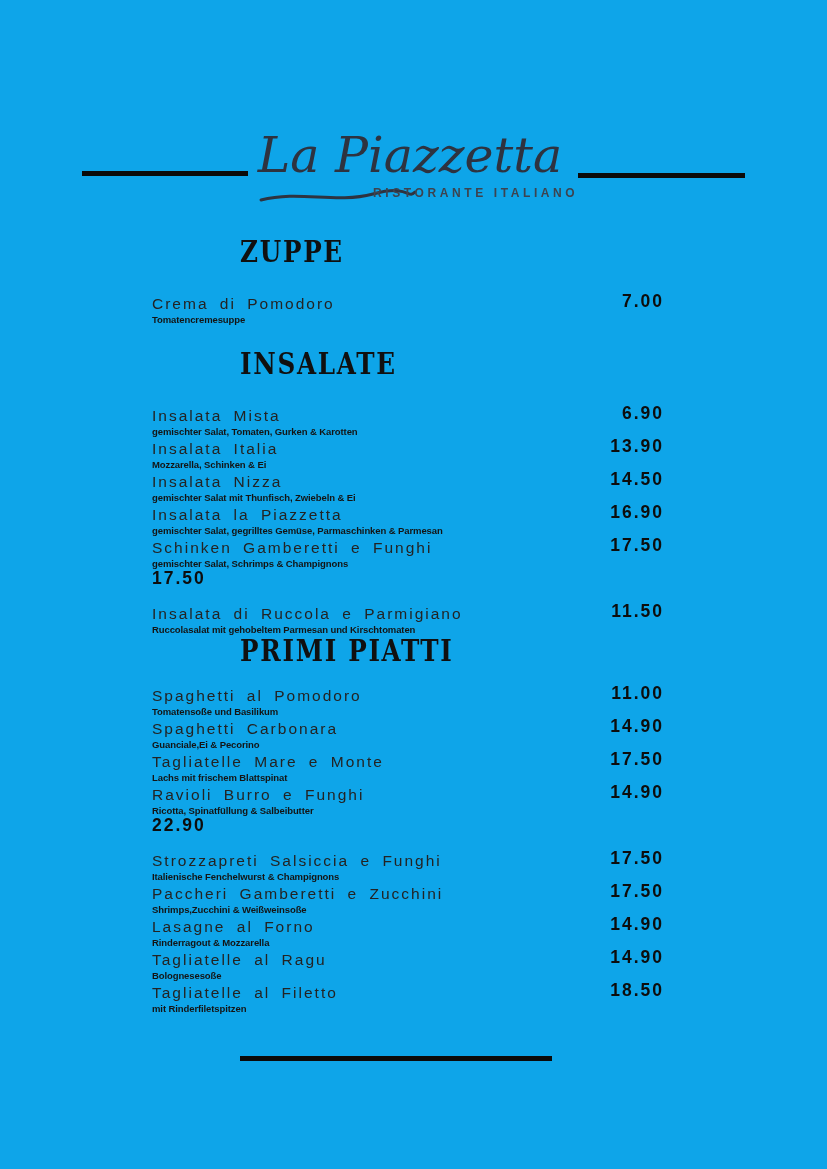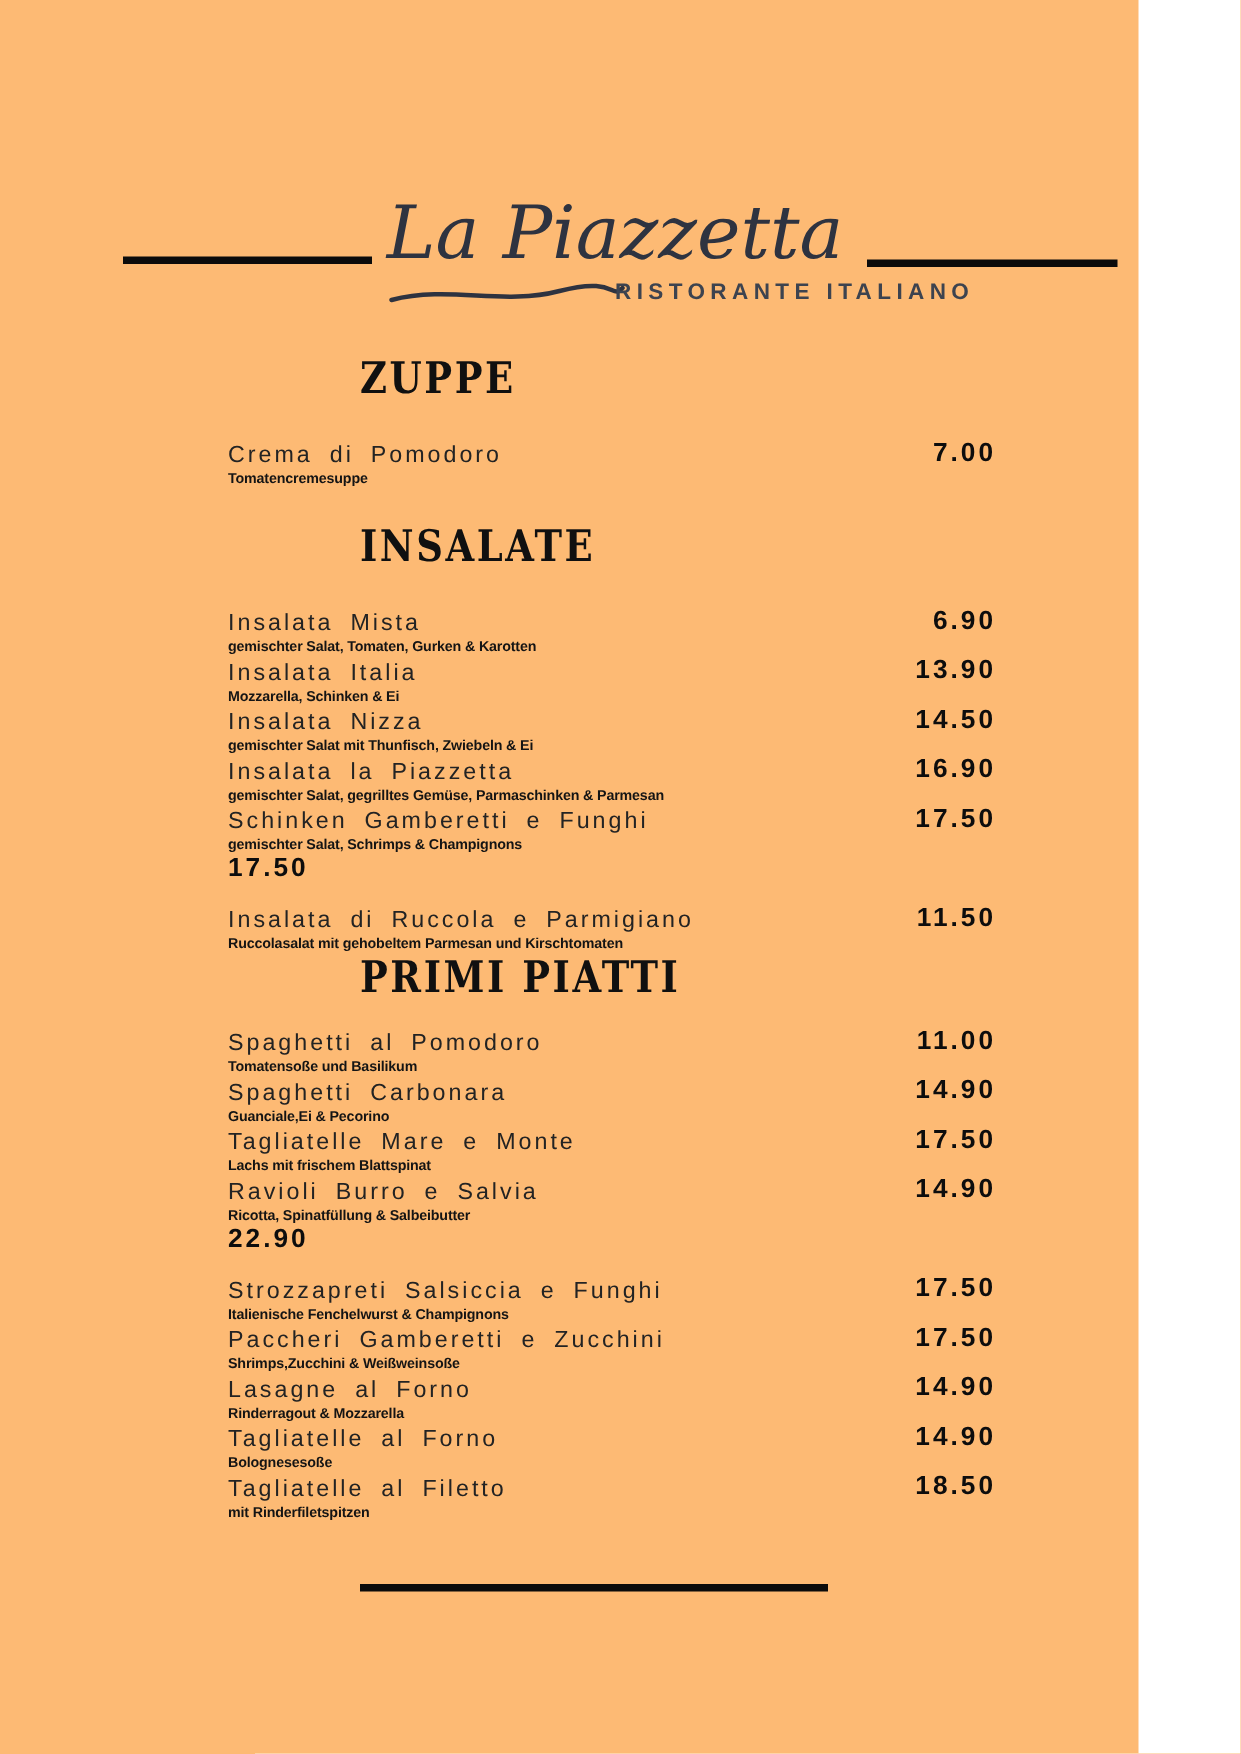--- a/index.html
+++ b/index.html
@@ -4,44 +4,44 @@
 <style>
   html,body{margin:0;padding:0;}
   body{
     width:827px;height:1169px;
     background:#ffffff;
     font-family:"Liberation Sans",sans-serif;
     overflow:hidden;
   }
   .page{
     position:relative;
-    width:759px;height:1169px;
-    background:#fdba74;
+    width:827px;height:1169px;
+    background:#0ea5e9;
     color:#1c1c1c;
   }
 
   
   .rule{
     position:absolute;
     height:5px;
     background:#0b0b0b;
   }
   .rule-left{left:82px;top:171px;width:166px;}
   .rule-right{left:578px;top:173px;width:167px;}
   .rule-footer{left:240px;top:1056px;width:312px;}
 
   .logo{
     position:absolute;
     left:255px;top:116px;
     width:310px;height:100px;
   }
   .brand-subtitle{
     position:absolute;
-    left:410px;top:186px;
-    font-size:15px;
+    left:373px;top:186px;
+    font-size:12px;
     font-weight:700;
     letter-spacing:3.6px;
     color:#3d434f;
     white-space:nowrap;
   }
 
   
   .menu{
     position:absolute;
     left:152px;top:238px;
@@ -198,21 +198,21 @@
         </div>
         <div class="item">
           <div class="item-main">
             <div class="item-name">Tagliatelle Mare e Monte</div>
             <div class="item-desc">Lachs mit frischem Blattspinat</div>
           </div>
           <div class="item-price">17.50</div>
         </div>
         <div class="item">
           <div class="item-main">
-            <div class="item-name">Ravioli Burro e Salvia</div>
+            <div class="item-name">Ravioli Burro e Funghi</div>
             <div class="item-desc">Ricotta, Spinatfüllung &amp; Salbeibutter</div>
           </div>
           <div class="item-price">14.90</div>
         </div>
         <div class="item">
           <div class="item-price">22.90</div>
         </div>
         <div class="item">
           <div class="item-main">
             <div class="item-name">Strozzapreti Salsiccia e Funghi</div>
@@ -229,21 +229,21 @@
         </div>
         <div class="item">
           <div class="item-main">
             <div class="item-name">Lasagne al Forno</div>
             <div class="item-desc">Rinderragout &amp; Mozzarella</div>
           </div>
           <div class="item-price">14.90</div>
         </div>
         <div class="item">
           <div class="item-main">
-            <div class="item-name">Tagliatelle al Forno</div>
+            <div class="item-name">Tagliatelle al Ragu</div>
             <div class="item-desc">Bolognesesoße</div>
           </div>
           <div class="item-price">14.90</div>
         </div>
         <div class="item">
           <div class="item-main">
             <div class="item-name">Tagliatelle al Filetto</div>
             <div class="item-desc">mit Rinderfiletspitzen</div>
           </div>
           <div class="item-price">18.50</div>

